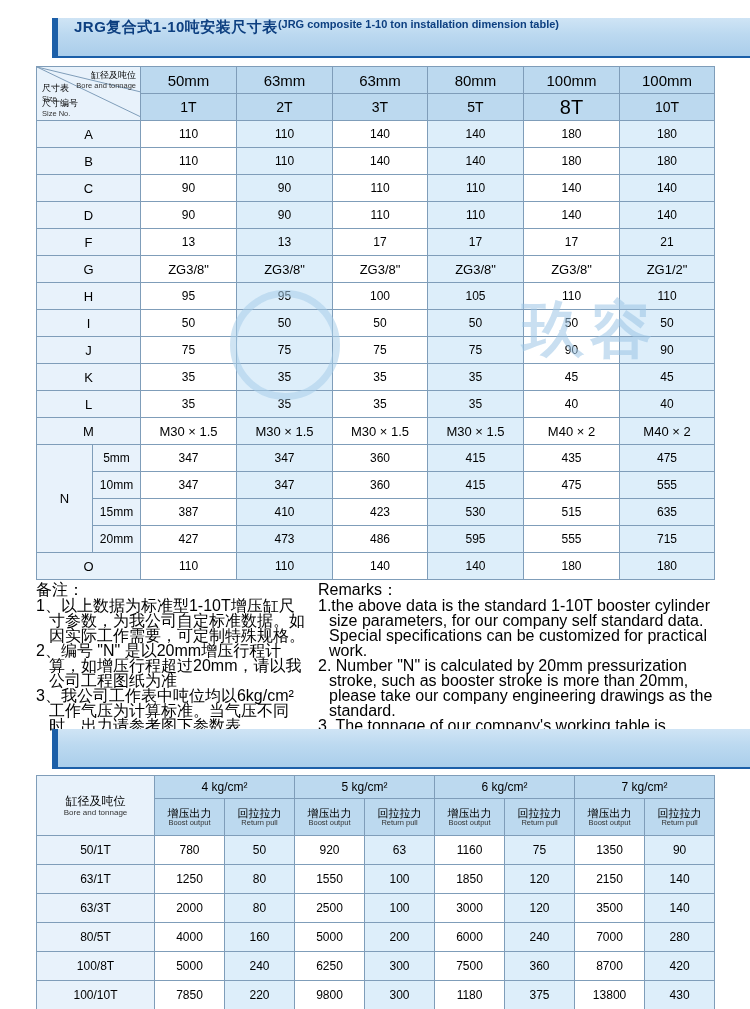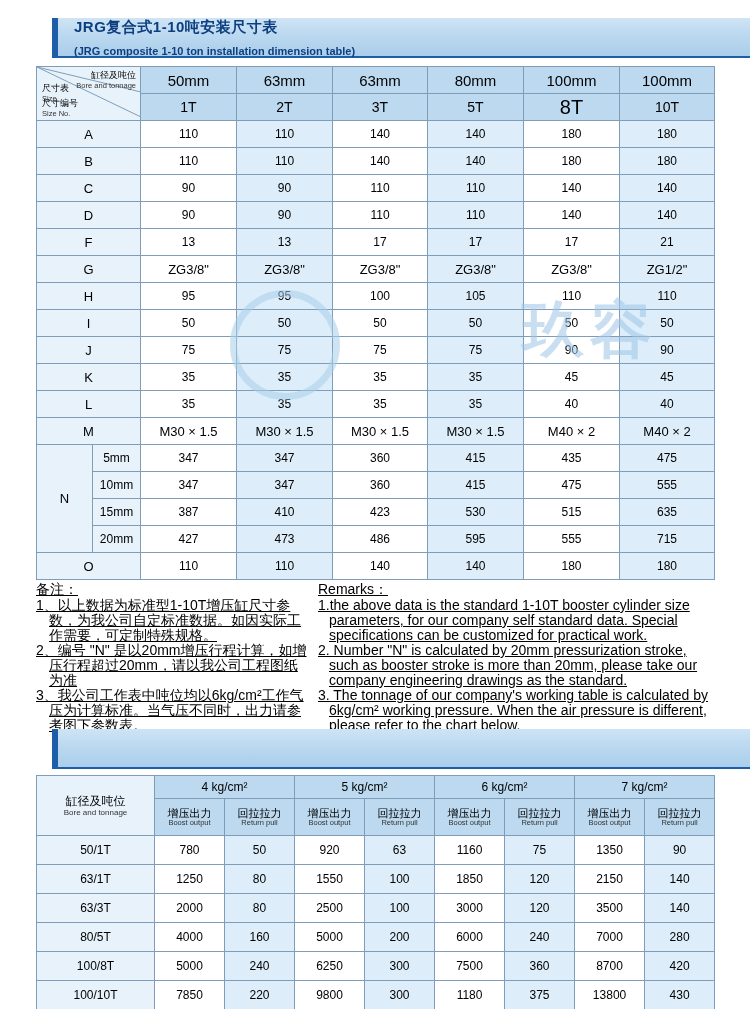--- a/index.html
+++ b/index.html
@@ -37,21 +37,21 @@
     width: 100%;
     height: 2px;
     background: #1c5fa8;
   }
   .banner .txt {
     position: absolute;
     left: 22px;
     top: 2px;
     height: 40px;
     display: flex;
-    flex-direction: column;
+    flex-direction: row;
     justify-content: space-between;
   }
   .banner .cn {
     font-size: 15px;
     font-weight: bold;
     color: #0d3f80;
     letter-spacing: .5px;
     line-height: 17px;
   }
   .banner .en {
@@ -133,24 +133,23 @@
     font-size: 9px;
     line-height: 10px;
   }
   .sub-cn { font-size: 9px; line-height: 10px; font-family: Liberation Serif, serif; }
   .sub-en { font-size: 7.5px; line-height: 9px; color:#333; }
 
   
   .notes {
     position: absolute;
     top: 582px;
-    font-size: 14px;
+    font-size: 16px;
     line-height: 15px;
     color: #000;
-    text-decoration: underline;
   }
   .notes-cn { left: 36px; width: 272px; }
   .notes-en { left: 318px; width: 398px; }
   .notes .head { margin-bottom: 1px; }
   .notes p { margin: 0; padding: 0; text-indent: 0; }
   .notes .item {
     padding-left: 13px;
     text-indent: -13px;
     margin-bottom: 0;
   }

